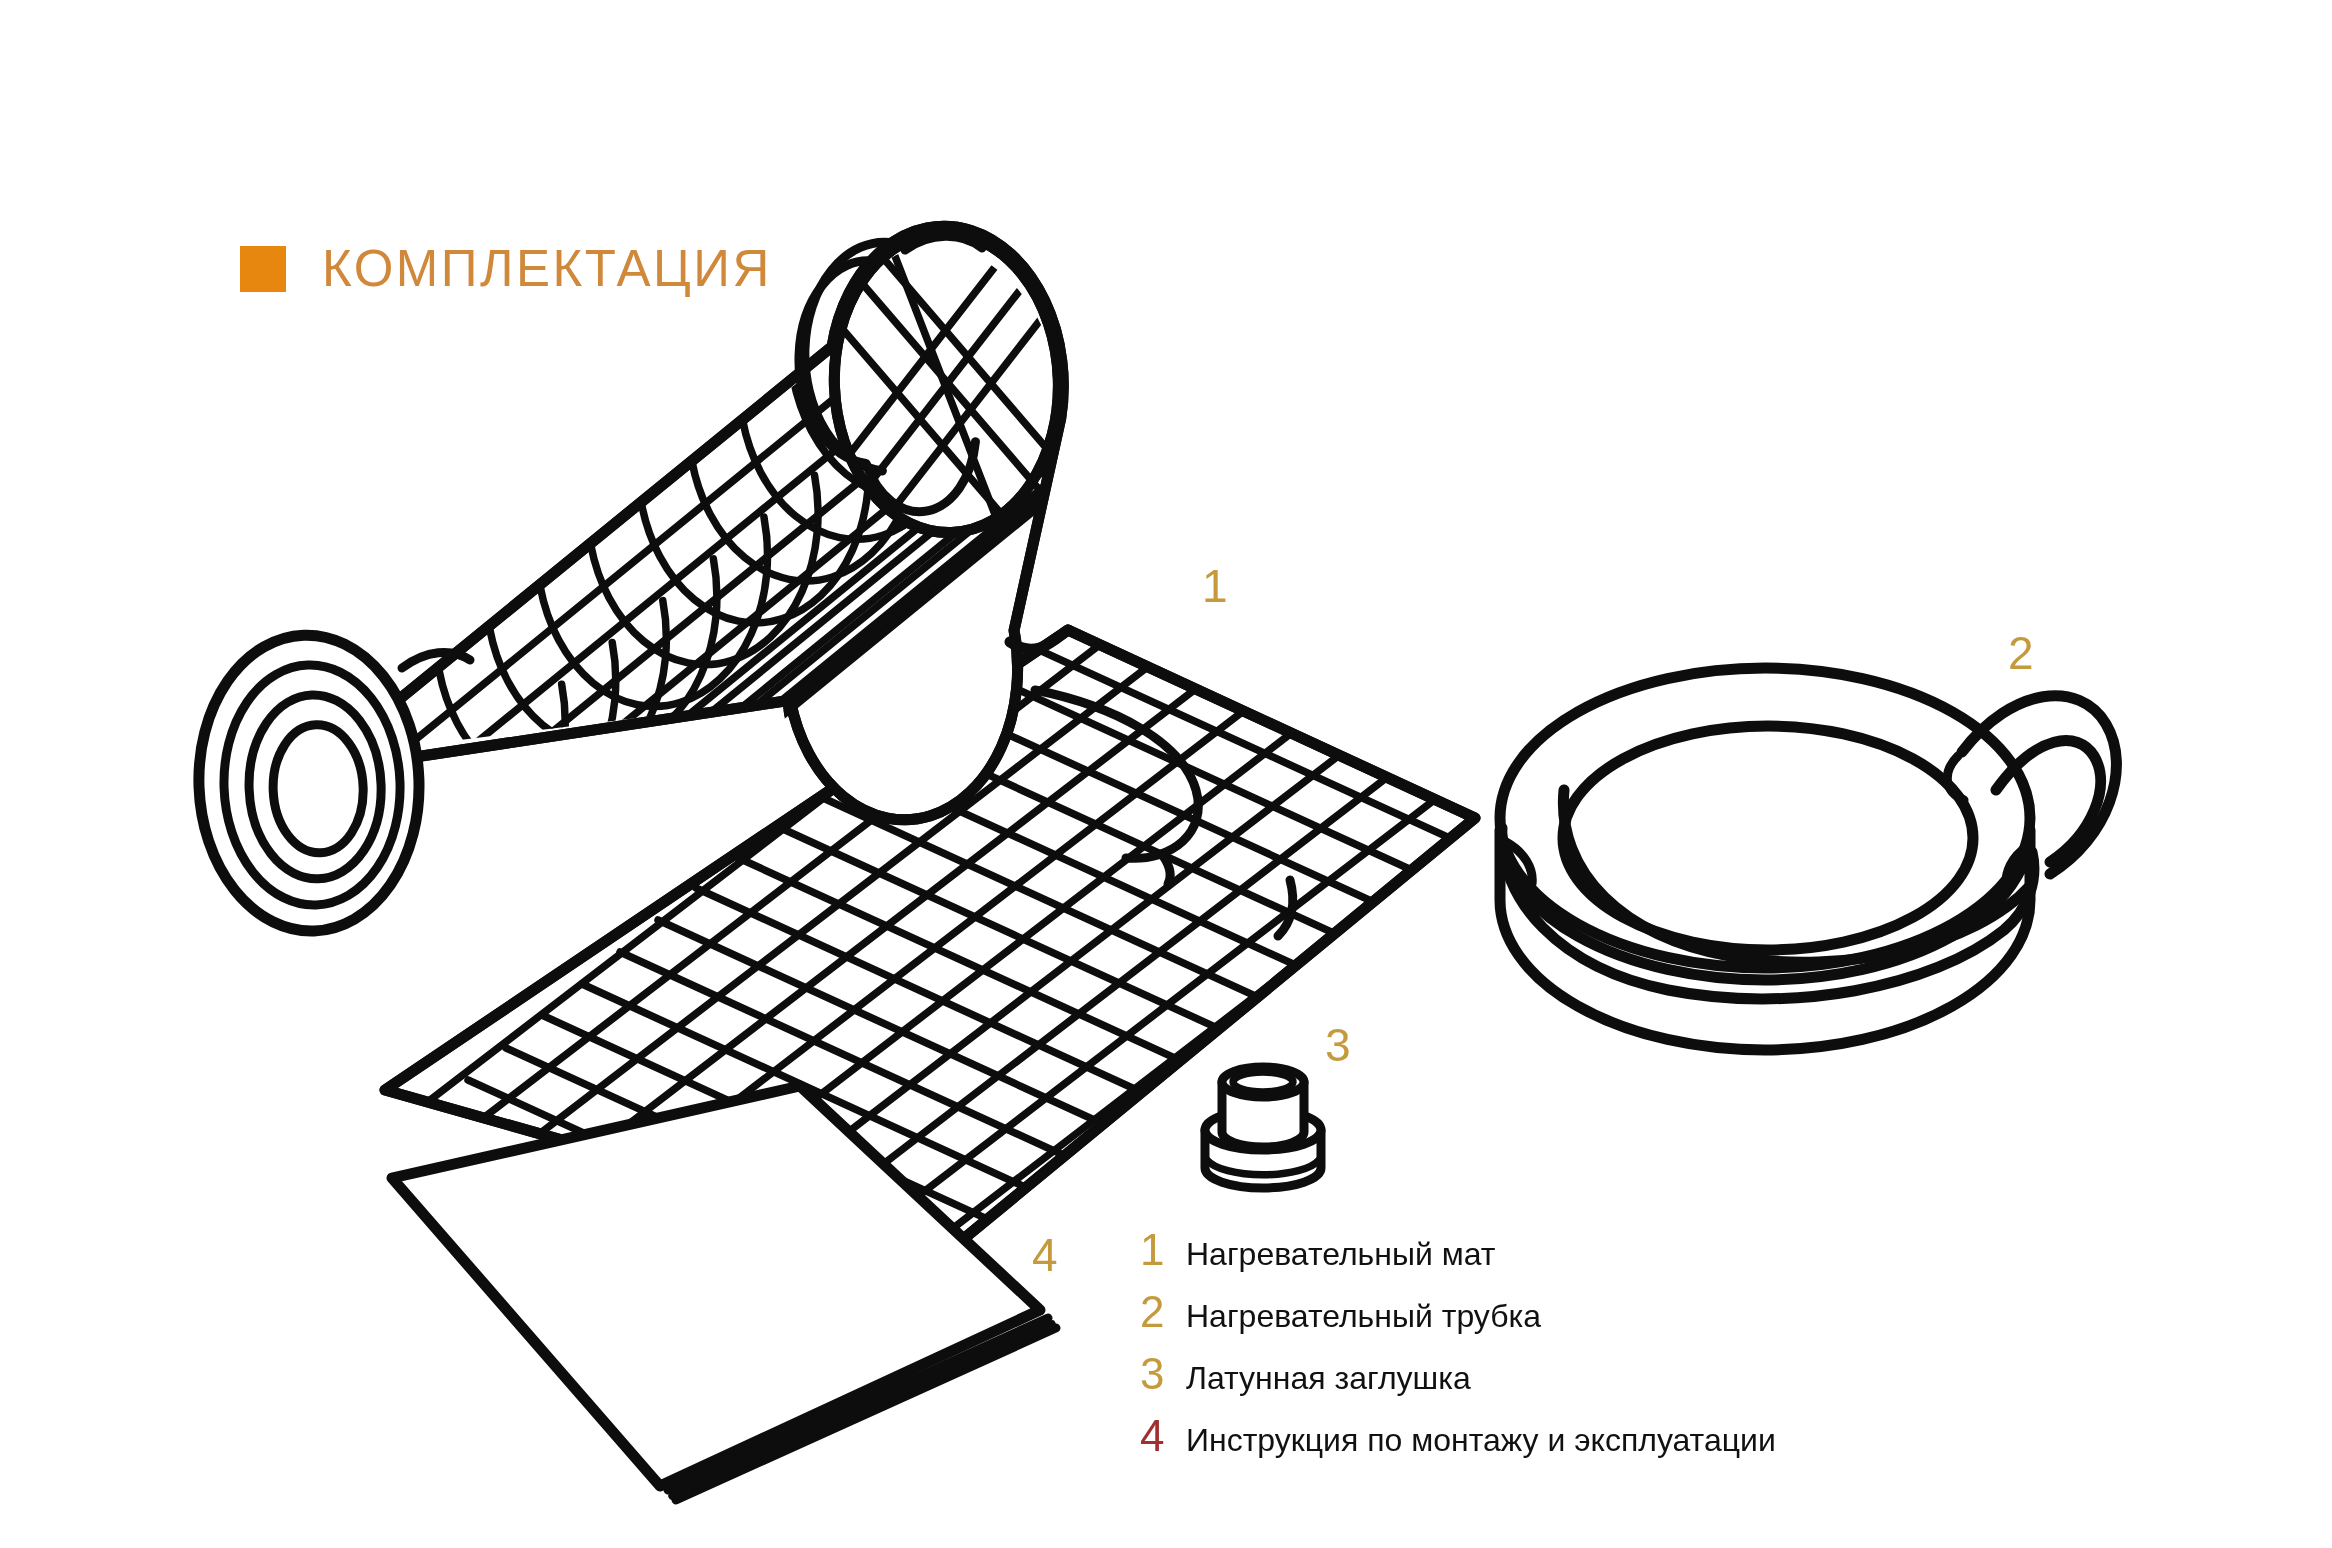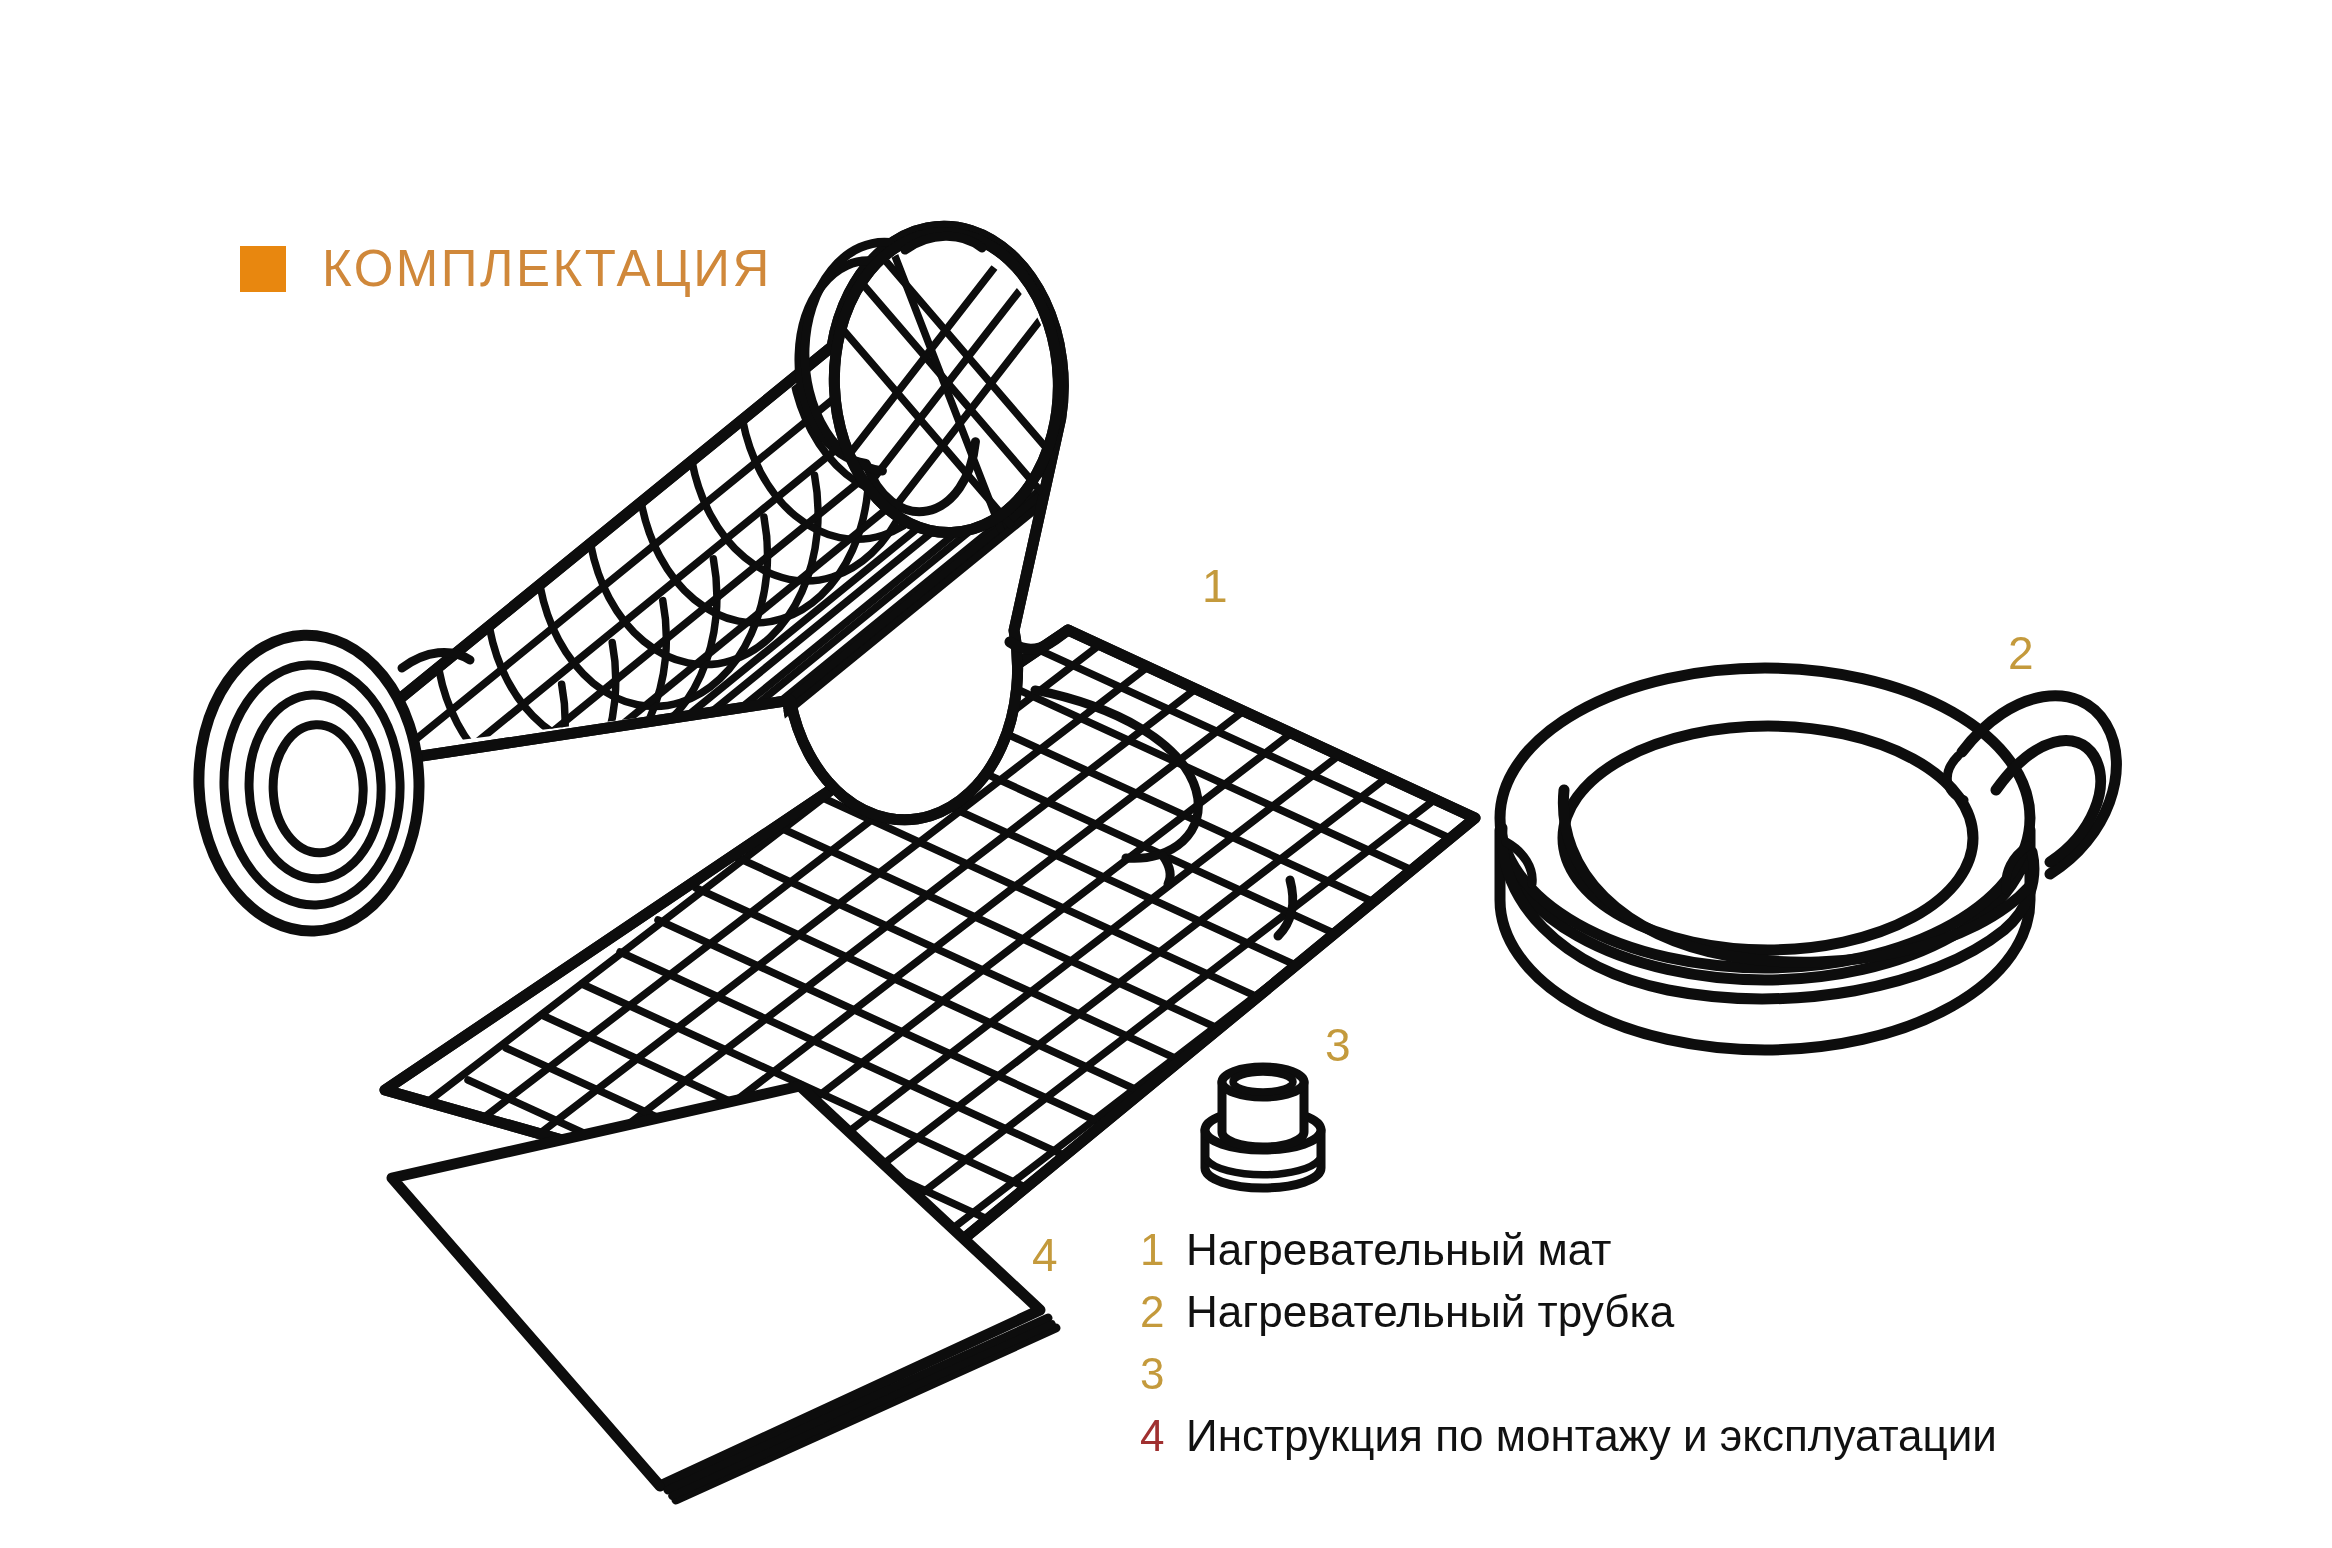--- a/index.html
+++ b/index.html
@@ -98,21 +98,21 @@
   }
   .legend-num {
     width: 46px;
     flex: 0 0 auto;
     font-size: 44px;
     color: #C49A3C;
     line-height: 1;
   }
   .legend-row.accent .legend-num { color: #A03030; }
   .legend-label {
-    font-size: 44px;
+    font-size: 32px;
     color: #111111;
     line-height: 1;
   }
 </style>
 </head>
 <body>
 
 <div id="page">
 
   <div class="title-block">
@@ -355,20 +355,21 @@
     <div class="legend-row">
       <span class="legend-num">1</span>
       <span class="legend-label">Нагревательный мат</span>
     </div>
     <div class="legend-row">
       <span class="legend-num">2</span>
       <span class="legend-label">Нагревательный трубка</span>
     </div>
     <div class="legend-row">
       <span class="legend-num">3</span>
+      <span class="legend-label">Латунная заглушка</span>
     </div>
     <div class="legend-row accent">
       <span class="legend-num">4</span>
       <span class="legend-label">Инструкция по монтажу и эксплуатации</span>
     </div>
   </div>
 
 </div>
 
 </body></html>

